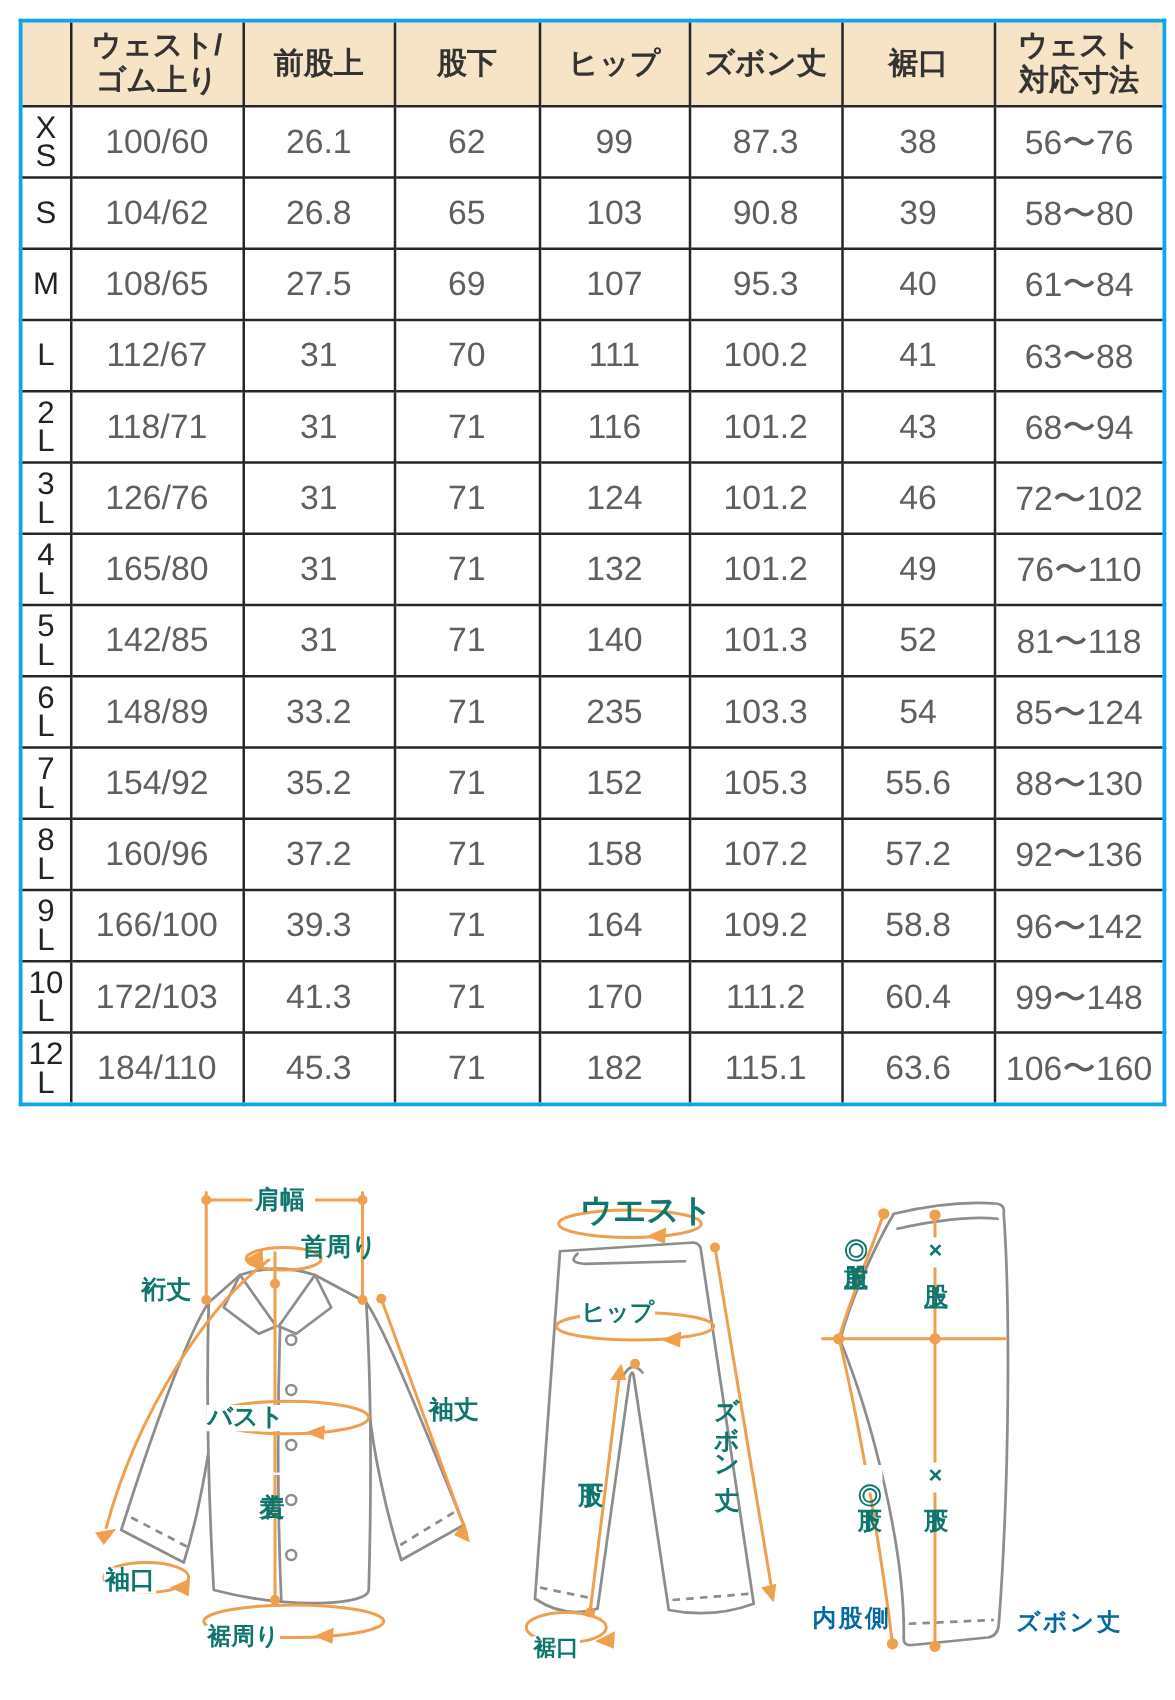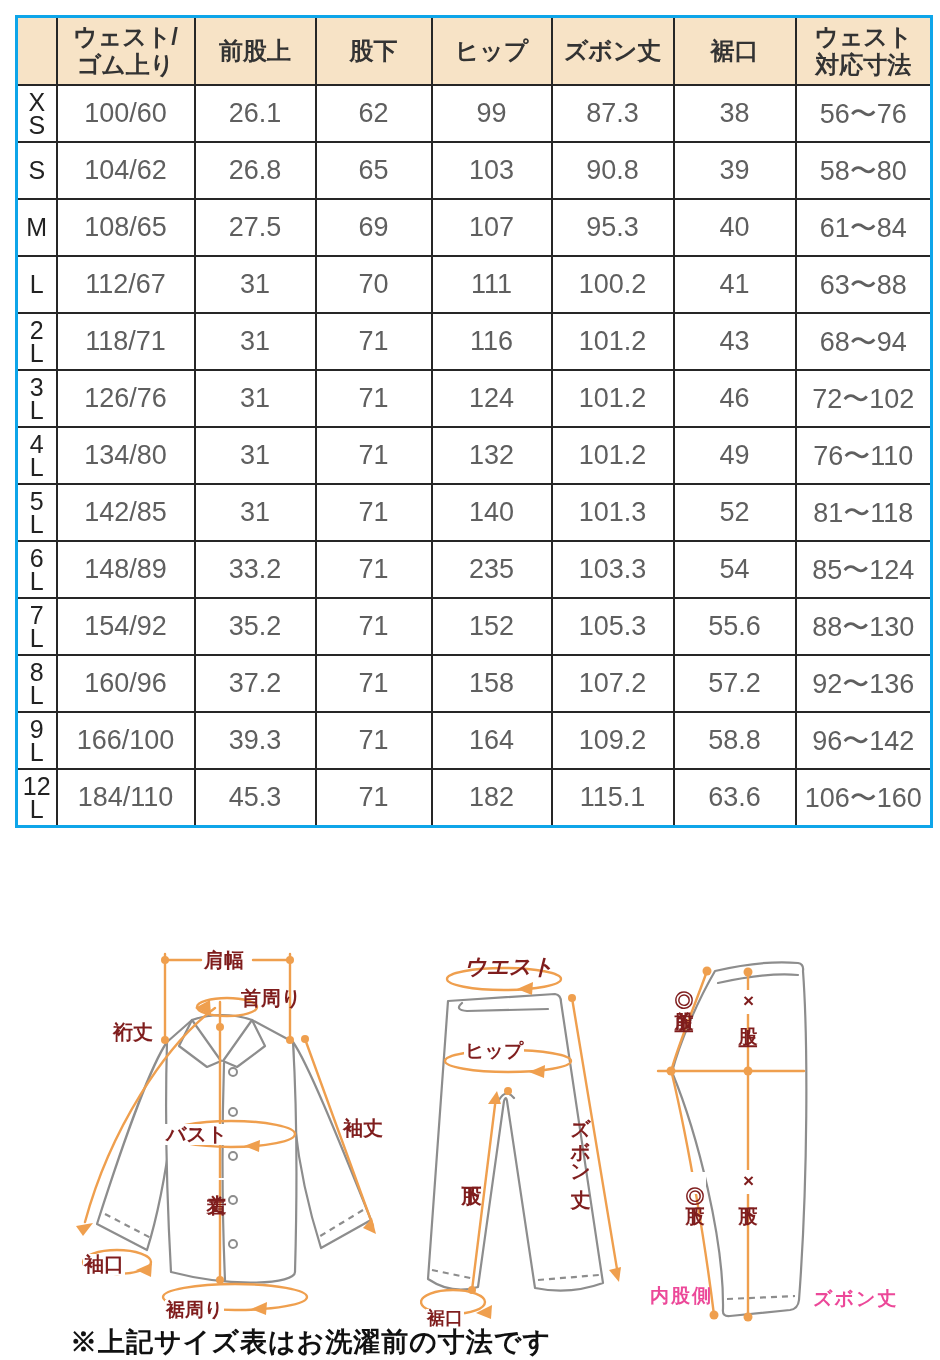--- a/index.html
+++ b/index.html
@@ -12,25 +12,25 @@
   table.size-table th,table.size-table td{border:2px solid #262626;text-align:center;
     vertical-align:middle;padding:0;}
   table.size-table thead th{background:#f7e3c6;color:#333;font-weight:bold;
     font-size:24px;line-height:1.18;height:66px;white-space:pre-line;}
   table.size-table tbody td{color:#5f5f5f;font-size:27px;height:55px;}
   table.size-table tbody th{background:#fff;color:#222;font-weight:normal;
     font-size:25px;line-height:0.92;white-space:pre-line;}
 
   
   .diagram{position:absolute;}
-  .dlabel{position:absolute;font-weight:bold;color:#7f1d1d;font-size:20px;
+  .dlabel{position:absolute;font-weight:bold;color:#0f766e;font-size:20px;
     line-height:1.05;white-space:nowrap;}
   .dlabel.v{writing-mode:vertical-rl;text-orientation:upright;letter-spacing:1px;}
   .dlabel.bg{background:#fff;padding:0 1px;}
-  .dlabel.gray{color:#ec4899;font-size:19px;letter-spacing:2px;}
+  .dlabel.gray{color:#0369a1;font-size:19px;letter-spacing:2px;}
   .footnote{position:absolute;left:70px;top:1324px;font-size:27px;font-weight:bold;
     color:#111;letter-spacing:1px;}
   svg .garment{fill:#ffffff;stroke:#8d8d8d;stroke-width:2.2;
     stroke-linejoin:round;stroke-linecap:round;}
   svg .gline{fill:none;stroke:#8d8d8d;stroke-width:2.2;stroke-linecap:round;}
   svg .gdash{fill:none;stroke:#8d8d8d;stroke-width:2.2;stroke-dasharray:6 5;}
   svg .oline{fill:none;stroke:#ef9f4e;stroke-width:2.4;stroke-linecap:round;}
   svg .odot{fill:#ef9f4e;stroke:none;}
   svg .oarr{fill:#ef9f4e;stroke:none;}
   svg .btn{fill:#fff;stroke:#8d8d8d;stroke-width:2;}
@@ -125,21 +125,21 @@
           <td>31</td>
           <td>71</td>
           <td>124</td>
           <td>101.2</td>
           <td>46</td>
           <td>72〜102</td>
         </tr>
         <tr>
           <th>4
 L</th>
-          <td>134/80</td>
+          <td>165/80</td>
           <td>31</td>
           <td>71</td>
           <td>132</td>
           <td>101.2</td>
           <td>49</td>
           <td>76〜110</td>
         </tr>
         <tr>
           <th>5
 L</th>
@@ -187,20 +187,31 @@
         <tr>
           <th>9
 L</th>
           <td>166/100</td>
           <td>39.3</td>
           <td>71</td>
           <td>164</td>
           <td>109.2</td>
           <td>58.8</td>
           <td>96〜142</td>
+        </tr>
+        <tr>
+          <th>10
+L</th>
+          <td>172/103</td>
+          <td>41.3</td>
+          <td>71</td>
+          <td>170</td>
+          <td>111.2</td>
+          <td>60.4</td>
+          <td>99〜148</td>
         </tr>
         <tr>
           <th>12
 L</th>
           <td>184/110</td>
           <td>45.3</td>
           <td>71</td>
           <td>182</td>
           <td>115.1</td>
           <td>63.6</td>
@@ -279,21 +290,21 @@
         <circle class="odot" cx="152" cy="43" r="4"></circle>
         <path class="oarr" d="M199,327 L189,315 L201,312 Z"></path>
         <path class="oline" d="M76,142 L52,335"></path>
         <path class="oarr" d="M77,136 L68,149 L81,149 Z"></path>
         <circle class="odot" cx="52" cy="335" r="4"></circle>
         <circle class="odot" cx="88" cy="136" r="4"></circle>
         <ellipse class="oline" cx="33" cy="347" rx="32" ry="12"></ellipse>
         <path class="oarr" d="M72,350 L56,358 L71,364 Z"></path>
       </g>
     </svg>
-    <div class="dlabel" style="left:44px;top:0px;font-size:22px;font-style:italic;">ウエスト</div>
+    <div class="dlabel" style="left:44px;top:0px;font-size:26px;">ウエスト</div>
     <div class="dlabel bg" style="left:44px;top:86px;font-size:19px;">ヒップ</div>
     <div class="dlabel v" style="left:150px;top:148px;">ズボン丈</div>
     <div class="dlabel v bg" style="left:40px;top:215px;">股下</div>
     <div class="dlabel bg" style="left:6px;top:354px;font-size:18px;">裾口</div>
   </div>
 
   <div class="diagram" style="left:650px;top:950px;width:290px;height:385px;">
     <svg width="290" height="385" viewBox="0 0 290 385">
       <g>
         <path class="garment" d="M65,21 C95,14 125,11 148,13 Q154,14 153,21 C158,90 158,230 149,350 Q148,359 140,360 L80,366 Q72,367 73,359 C74,290 48,185 22,122 C30,92 47,52 65,21 Z"></path>
@@ -314,15 +325,14 @@
       </g>
     </svg>
     <div class="dlabel v" style="left:24px;top:26px;font-size:19px;">◎前股上</div>
     <div class="dlabel v bg" style="left:87px;top:40px;font-size:19px;">×股上</div>
     <div class="dlabel v bg" style="left:34px;top:222px;font-size:19px;">◎股下</div>
     <div class="dlabel v bg" style="left:87px;top:220px;font-size:19px;">×股下</div>
     <div class="dlabel gray" style="left:0px;top:336px;">内股側</div>
     <div class="dlabel gray" style="left:163px;top:339px;">ズボン丈</div>
   </div>
 
-  <div class="footnote">※上記サイズ表はお洗濯前の寸法です</div>
 
 </div>
 
 </body></html>

